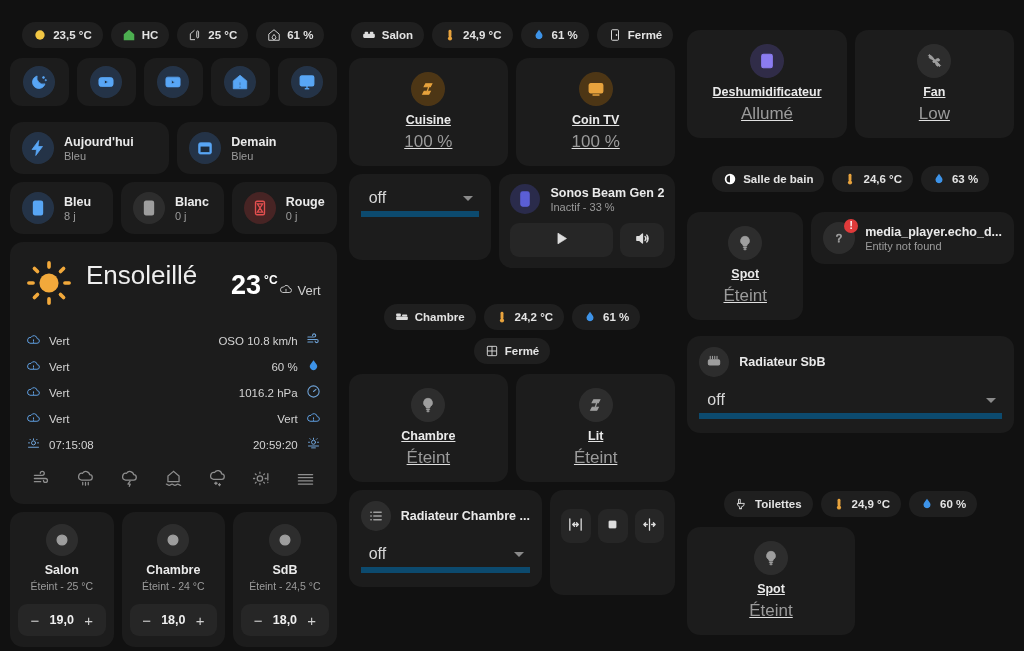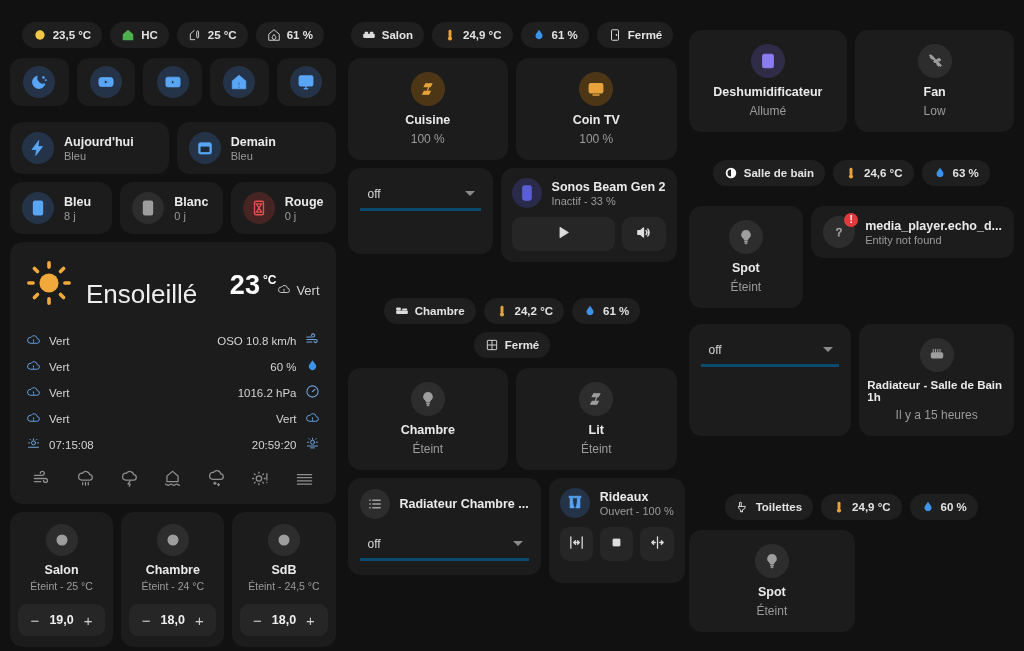--- a/index.html
+++ b/index.html
@@ -55,66 +55,66 @@
   .ent .circ { width: 32px; height: 32px; flex: none; }
   .ent-txt { display: flex; flex-direction: column; gap: 1px; overflow: hidden; }
   .ent-name { font-size: 12.5px; font-weight: bold; color: #eaeaea;
               white-space: nowrap; overflow: hidden; text-overflow: ellipsis; }
   .ent-state { font-size: 11px; color: #9b9b9b; white-space: nowrap; }
 
   
   .tile {
     flex: 1; display: flex; flex-direction: column;
     align-items: center; justify-content: flex-start;
-    padding: 14px 8px 14px; gap: 5px; min-height: 84px;
+    padding: 14px 8px 14px; gap: 5px; min-height: 84px; text-decoration: underline;
   }
   .tile .circ { width: 34px; height: 34px; margin-bottom: 2px; }
   .tile-name { font-size: 12.5px; font-weight: bold; color: #eaeaea; }
-  .tile-state { font-size: 12px; color: #9b9b9b; }
+  .tile-state { font-size: 17px; color: #9b9b9b; }
 
   .off  { background: rgba(255,255,255,0.08); }
   .off svg  { fill: #9e9e9e; stroke: #9e9e9e; }
   .blue { background: rgba(68,138,229,0.22); }
   .blue svg { fill: #58a6f5; stroke: #58a6f5; }
   .amber { background: rgba(255,152,0,0.22); }
   .amber svg { fill: #e8a33d; stroke: #e8a33d; }
   .purple { background: rgba(124,106,232,0.22); }
   .purple svg { fill: #8b7cf0; stroke: #8b7cf0; }
   .indigo { background: rgba(83,86,214,0.25); }
   .indigo svg { fill: #5b5fd6; stroke: #5b5fd6; }
 
   
   .selcard { padding: 11px 12px 14px; margin-bottom: 8px; }
   .selhead { display: flex; align-items: center; gap: 10px; margin-bottom: 10px; }
   .selhead .circ { width: 30px; height: 30px; }
   .selhead .ent-name { font-size: 12.5px; }
   .select {
-    height: 32px; border-bottom: 3px solid #0c4a6e;
+    height: 32px; border-bottom: 6px solid #0c4a6e;
     display: flex; align-items: center; justify-content: space-between;
-    padding: 0 6px 0 8px; font-size: 12px; color: #d6d6d6;
+    padding: 0 6px 0 8px; font-size: 16px; color: #d6d6d6;
   }
   .caret { width: 0; height: 0; border-left: 5px solid transparent;
            border-right: 5px solid transparent; border-top: 5px solid #8a8a8a; }
 
   
   .mediacard { padding: 10px 11px 11px; }
   .ctrl-row { display: flex; gap: 7px; margin-top: 9px; }
   .ctrl {
     height: 34px; background: #262626; border-radius: 9px;
     display: flex; align-items: center; justify-content: center;
   }
   .ctrl.wide { flex: 1; }
   .ctrl.sq { width: 44px; flex: none; }
   .ctrl.eq { flex: 1; }
   .ctrl svg { width: 17px; height: 17px; fill: #dedede; stroke: #dedede; }
 
   
   .weather { padding: 18px 16px 12px; margin-bottom: 8px; }
   .w-top { display: flex; align-items: center; justify-content: space-between; }
-  .w-left { display: flex; align-items: flex-end; gap: 14px; }
+  .w-left { display: flex; align-items: flex-start; gap: 14px; }
   .w-cond { font-size: 26px; color: #eeeeee; font-weight: normal; }
   .w-right { display: flex; flex-direction: row; align-items: flex-end; gap: 1px; }
   .w-temp { font-size: 27px; font-weight: bold; color: #ffffff; line-height: 1; }
   .w-temp sup { font-size: 12px; font-weight: bold; vertical-align: super; margin-left: 3px; }
   .w-sub { display: flex; align-items: center; gap: 5px; font-size: 13px; color: #cfcfcf; }
   .w-sub svg { width: 14px; height: 14px; stroke: #cfcfcf; fill: none; }
   .w-grid { margin-top: 22px; display: flex; flex-direction: column; gap: 9px; }
   .w-line { display: flex; align-items: center; justify-content: space-between; font-size: 11.5px; color: #d4d4d4; }
   .w-half { display: flex; align-items: center; gap: 8px; }
   .w-half.r { justify-content: flex-end; }
@@ -698,33 +698,20 @@
               </svg>
             </span>
           <span class="ent-name">Radiateur Chambre ...</span>
         </div>
         <div class="select">
           <span>off</span>
           <span class="caret"></span>
         </div>
       </div>
       <div class="card mediacard" style="flex:1">
-        <div class="selhead" style="margin-bottom:2px">
-          <span class="circ blue">
-            <svg viewBox="0 0 24 24" fill="#3d93e8">
-            <path d="M4 3h16v2H4z"></path>
-                <path d="M5.5 5.5h3.2c0 5 .6 9.5 2.3 13H5.5z"></path>
-            <path d="M18.5 5.5h-3.2c0 5-.6 9.5-2.3 13h5.5z"></path>
-              </svg>
-            </span>
-          <span class="ent-txt">
-            <span class="ent-name">Rideaux</span>
-            <span class="ent-state">Ouvert - 100 %</span>
-          </span>
-        </div>
         <div class="ctrl-row">
           <div class="ctrl eq">
             <span>
               <svg viewBox="0 0 24 24" fill="none" stroke="#dedede" stroke-width="1.8" stroke-linecap="round">
               <path d="M4 4v16M20 4v16M8 12h8M8 12l2.5-2.5M8 12l2.5 2.5M16 12l-2.5-2.5M16 12l-2.5 2.5"></path>
                 </svg></span>
           </div>
           <div class="ctrl eq">
             <span>
               <svg viewBox="0 0 24 24">
@@ -826,35 +813,34 @@
           <span class="ent-name">media_player.echo_d...</span>
           <span class="ent-state">Entity not found</span>
         </span>
       </div>
     </div>
 
     <div class="spacer-sm"></div>
 
     <div class="row2">
       <div class="card selcard" style="flex:1;margin-bottom:0">
+        <div class="selhead">
+          <span class="circ off">
+            <svg viewBox="0 0 24 24" fill="none" stroke="#9e9e9e" stroke-width="1.5">
+            <path d="M7 4.5v3M10 4.5v3M13 4.5v3M16 4.5v3" stroke-linecap="round"></path>
+            <rect x="4.5" y="9" width="15" height="7" rx="1.6"></rect>
+            <path d="M7.5 10.5v4M10.5 10.5v4M13.5 10.5v4M16.5 10.5v4"></path>
+              </svg>
+            </span>
+          <span class="ent-name">Radiateur SbB</span>
+        </div>
         <div class="select">
           <span>off</span>
           <span class="caret"></span>
         </div>
-      </div>
-      <div class="card tile" style="flex:1">
-        <span class="circ off">
-          <svg viewBox="0 0 24 24" fill="none" stroke="#9e9e9e" stroke-width="1.5">
-          <path d="M7 4.5v3M10 4.5v3M13 4.5v3M16 4.5v3" stroke-linecap="round"></path>
-          <rect x="4.5" y="9" width="15" height="7" rx="1.6"></rect>
-          <path d="M7.5 10.5v4M10.5 10.5v4M13.5 10.5v4M16.5 10.5v4"></path>
-            </svg>
-          </span>
-        <span class="tile-name" style="font-size:11.5px">Radiateur - Salle de Bain 1h</span>
-        <span class="tile-state">Il y a 15 heures</span>
       </div>
     </div>
 
     <div class="spacer-lg"></div>
 
     <div class="chip-row" style="margin-top:16px;margin-bottom:10px">
       <div class="chip">
         <span class="ic">
           <svg viewBox="0 0 24 24" fill="none" stroke="#dcdcdc" stroke-width="1.6" stroke-linejoin="round">
           <path d="M6 4h3v7H6z"></path>

